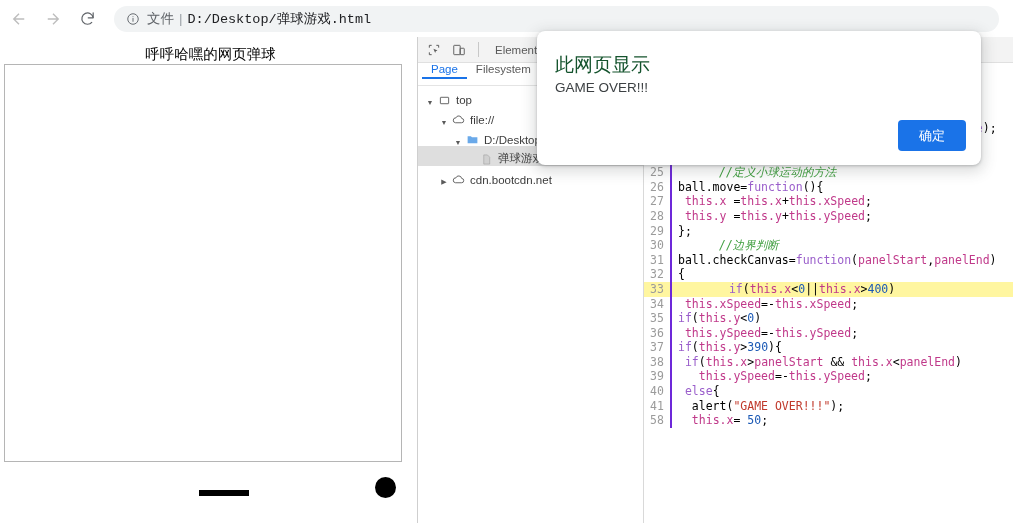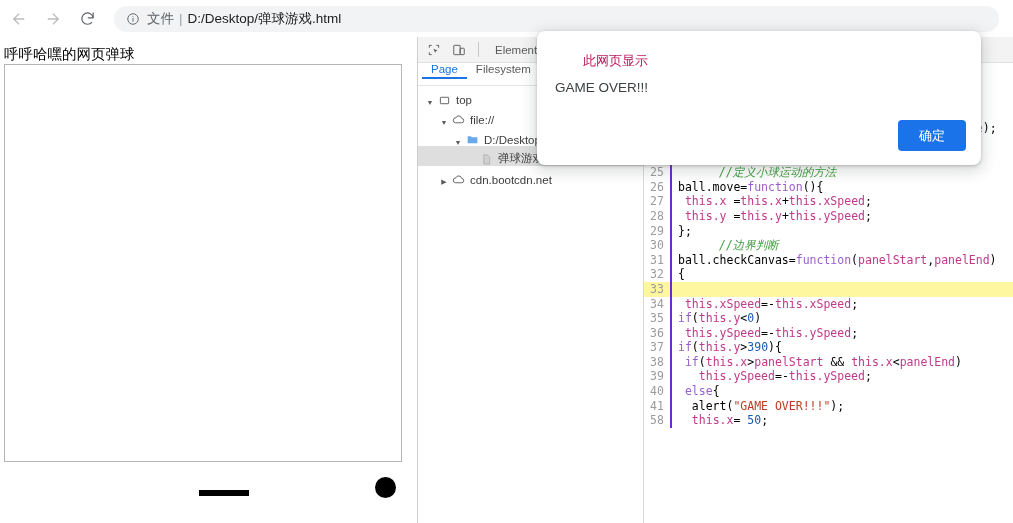--- a/index.html
+++ b/index.html
@@ -26,26 +26,26 @@
     margin-left:12px;height:26px;flex:1;margin-right:14px;
     background:#f1f3f4;border-radius:13px;
     display:flex;align-items:center;padding:0 12px;
     font-size:13.5px;color:#202124;
   }
   #omnibox .info-ico{
     margin-right:7px;color:#5f6368;display:flex;align-items:center;
   }
   #omnibox .file-label{color:#5f6368;}
   #omnibox .sep{color:#9aa0a6;margin:0 5px;}
-  #omnibox .url-text{color:#202124;}
+  #omnibox .url-text{color:#202124;font-family:Liberation Mono, monospace;}
 
   
   #page-area{
     position:absolute;left:0;top:37px;width:417px;height:486px;
-    background:#fff;overflow:hidden;
+    background:#fff;overflow:hidden;text-align:center;
   }
   #page-title{
     margin:8px 0 4px 4px;font-size:14.5px;color:#000;
     font-family:"Liberation Sans","DejaVu Sans",sans-serif;
   }
   #game-canvas{
     position:absolute;left:4px;top:27px;width:396px;height:396px;
     border:1px solid #b5b5b5;background:#fff;
   }
   #ball{
@@ -130,21 +130,21 @@
   .tok-str{color:#c0392b;}
 
   
   #alert-dialog{
     position:absolute;left:537px;top:31px;width:444px;height:134px;
     background:#fff;border-radius:8px;
     box-shadow:0 1px 3px rgba(60,64,67,.3),0 4px 14px 3px rgba(60,64,67,.18);
     z-index:50;
   }
   #alert-heading{
-    position:absolute;left:18px;top:21px;font-size:13px;color:#be185d;margin-left:28px;
+    position:absolute;left:18px;top:21px;font-size:19px;color:#14532d;
   }
   #alert-message{
     position:absolute;left:18px;top:49px;font-size:13.5px;color:#3c4043;
   }
   #alert-ok{
     position:absolute;right:15px;bottom:14px;
     min-width:68px;height:31px;border:none;border-radius:4px;
     background:#1a73e8;color:#fff;font-size:13px;cursor:pointer;
     font-family:"Liberation Sans","DejaVu Sans",sans-serif;
   }
@@ -283,21 +283,21 @@
           <div class="code-line"><span class="ln">23</span><span class="ct">  ctx.fill();</span></div>
           <div class="code-line"><span class="ln">24</span><span class="ct">};</span></div>
           <div class="code-line"><span class="ln">25</span><span class="ct"><span class="tok-com">//定义小球运动的方法</span></span></div>
           <div class="code-line"><span class="ln">26</span><span class="ct">ball.move=<span class="tok-kw">function</span>(){</span></div>
           <div class="code-line"><span class="ln">27</span><span class="ct"> <span class="tok-prop">this.x</span> =<span class="tok-prop">this.x</span>+<span class="tok-prop">this.xSpeed</span>;</span></div>
           <div class="code-line"><span class="ln">28</span><span class="ct"> <span class="tok-prop">this.y</span> =<span class="tok-prop">this.y</span>+<span class="tok-prop">this.ySpeed</span>;</span></div>
           <div class="code-line"><span class="ln">29</span><span class="ct">};</span></div>
           <div class="code-line"><span class="ln">30</span><span class="ct"><span class="tok-com">//边界判断</span></span></div>
           <div class="code-line"><span class="ln">31</span><span class="ct">ball.checkCanvas=<span class="tok-kw">function</span>(<span class="tok-prop">panelStart</span>,<span class="tok-prop">panelEnd</span>)</span></div>
           <div class="code-line"><span class="ln">32</span><span class="ct">{</span></div>
-          <div class="code-line hl"><span class="ln">33</span></div>
+          <div class="code-line hl"><span class="ln">33</span><span class="ct"> <span class="tok-kw">if</span>(<span class="tok-prop">this.x</span>&lt;<span class="tok-num">0</span>||<span class="tok-prop">this.x</span>&gt;<span class="tok-num">400</span>)</span></div>
           <div class="code-line"><span class="ln">34</span><span class="ct"> <span class="tok-prop">this.xSpeed</span>=-<span class="tok-prop">this.xSpeed</span>;</span></div>
           <div class="code-line"><span class="ln">35</span><span class="ct"><span class="tok-kw">if</span>(<span class="tok-prop">this.y</span>&lt;<span class="tok-num">0</span>)</span></div>
           <div class="code-line"><span class="ln">36</span><span class="ct"> <span class="tok-prop">this.ySpeed</span>=-<span class="tok-prop">this.ySpeed</span>;</span></div>
           <div class="code-line"><span class="ln">37</span><span class="ct"><span class="tok-kw">if</span>(<span class="tok-prop">this.y</span>&gt;<span class="tok-num">390</span>){</span></div>
           <div class="code-line"><span class="ln">38</span><span class="ct"> <span class="tok-kw">if</span>(<span class="tok-prop">this.x</span>&gt;<span class="tok-prop">panelStart</span> &amp;&amp; <span class="tok-prop">this.x</span>&lt;<span class="tok-prop">panelEnd</span>)</span></div>
           <div class="code-line"><span class="ln">39</span><span class="ct">   <span class="tok-prop">this.ySpeed</span>=-<span class="tok-prop">this.ySpeed</span>;</span></div>
           <div class="code-line"><span class="ln">40</span><span class="ct"> <span class="tok-kw">else</span>{</span></div>
           <div class="code-line"><span class="ln">41</span><span class="ct">  alert(<span class="tok-str">"GAME OVER!!!"</span>);</span></div>
           <div class="code-line"><span class="ln">58</span><span class="ct">  <span class="tok-prop">this.x</span>= <span class="tok-num">50</span>;</span></div>
         </div>

